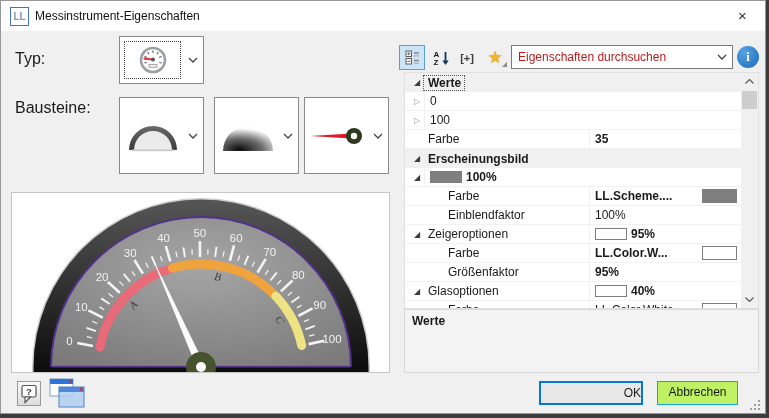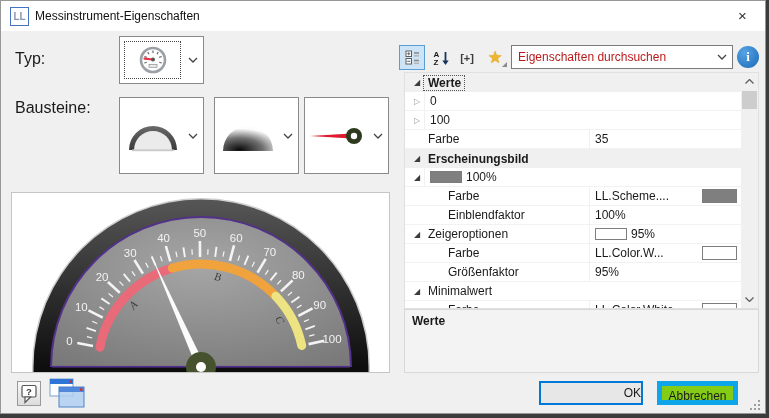--- a/index.html
+++ b/index.html
@@ -30,33 +30,33 @@
   .pgrow{display:flex;align-items:center;height:19px;box-sizing:border-box;background:#fff;border-bottom:1px solid #f2f2f2;}
   .pgrow.cat{background:#f0f0f0;border-bottom:none;}
   .arrow{flex:none;width:14px;margin-left:5px;text-align:center;font-size:8px;color:#9a9a9a;}
   .arrow.expanded{color:#3d3d3d;}
   .pglabel{flex:none;width:165px;padding-left:4px;font-size:12px;box-sizing:border-box;white-space:nowrap;overflow:hidden;}
   .pglabel.ind2{padding-left:24px;}
   .cat .pglabel{font-weight:bold;width:auto;}
   .pglabel.focused{outline:1px dotted #555;width:auto;padding-right:3px;}
   .pgvalue{flex:1;display:flex;align-items:center;height:100%;border-left:1px solid #f0f0f0;padding-left:5px;box-sizing:border-box;overflow:hidden;}
   .vtext{font-size:12px;white-space:nowrap;}
-  .vtext.b{font-weight:normal;}
+  .vtext.b{font-weight:bold;}
   .swatch{flex:none;box-sizing:border-box;border:1px solid #7d7d7d;}
   .swatch.before{width:32px;height:12px;margin-right:4px;}
   .swatch.after{width:35px;height:14px;margin-left:auto;margin-right:4px;}
   
   .vscroll{position:absolute;right:0;top:0;width:17px;height:100%;background:#f0f0f0;}
   .scrollarrow{position:absolute;left:0;width:17px;height:17px;display:flex;align-items:center;justify-content:center;cursor:pointer;}
   .scrollthumb{position:absolute;left:1px;top:18px;width:15px;height:18px;background:#cdcdcd;cursor:pointer;}
   
   .desc{position:absolute;left:403px;top:308px;width:355px;height:64px;background:#f3f3f3;border:1px solid #d8d8d8;box-sizing:border-box;}
   .desctitle{position:absolute;left:7px;top:4px;font-size:12px;font-weight:bold;}
   
-  .btn{position:absolute;top:380px;height:24px;background:#84cc16;border:5px solid #0ea5e9;box-sizing:border-box;font-size:12px;text-align:center;line-height:21px;cursor:pointer;}
+  .btn{position:absolute;top:380px;height:24px;background:#bef264;border:1px solid #0ea5e9;box-sizing:border-box;font-size:12px;text-align:center;line-height:21px;cursor:pointer;}
   .btn.default{border:2px solid #0078d7;background:#e7e7e7;}
   .helpbtn{position:absolute;left:16px;top:380px;width:24px;height:25px;background:linear-gradient(#fafafa,#dcdcdc);border:1px solid #9a9a9a;box-sizing:border-box;display:flex;align-items:center;justify-content:center;cursor:pointer;}
   .cascadebtn{position:absolute;left:48px;top:377px;width:37px;height:31px;cursor:pointer;}
   .grip{position:absolute;right:4px;bottom:2px;}
 </style>
 </head>
 <body>
 
 <div class="screen">
   <div class="dialog">
@@ -334,21 +334,25 @@
           </div>
           <div class="pgrow prop">
             <span class="arrow "></span>
             <span class="pglabel ind2">Größenfaktor</span>
             <span class="pgvalue">
               <span class="vtext b">95%</span>
             </span>
           </div>
           <div class="pgrow prop">
             <span class="arrow expanded">◢</span>
-            <span class="pglabel">Minimalwert</span>
+            <span class="pglabel">Glasoptionen</span>
+            <span class="pgvalue">
+              <span class="swatch before" style="background: rgb(255, 255, 255);"></span>
+              <span class="vtext b">40%</span>
+            </span>
           </div>
           <div class="pgrow prop">
             <span class="arrow "></span>
             <span class="pglabel ind2">Farbe</span>
             <span class="pgvalue">
               <span class="vtext">LL.Color.White</span>
               <span class="swatch after" style="background: rgb(255, 255, 255);"></span>
             </span>
           </div>
         </div>

